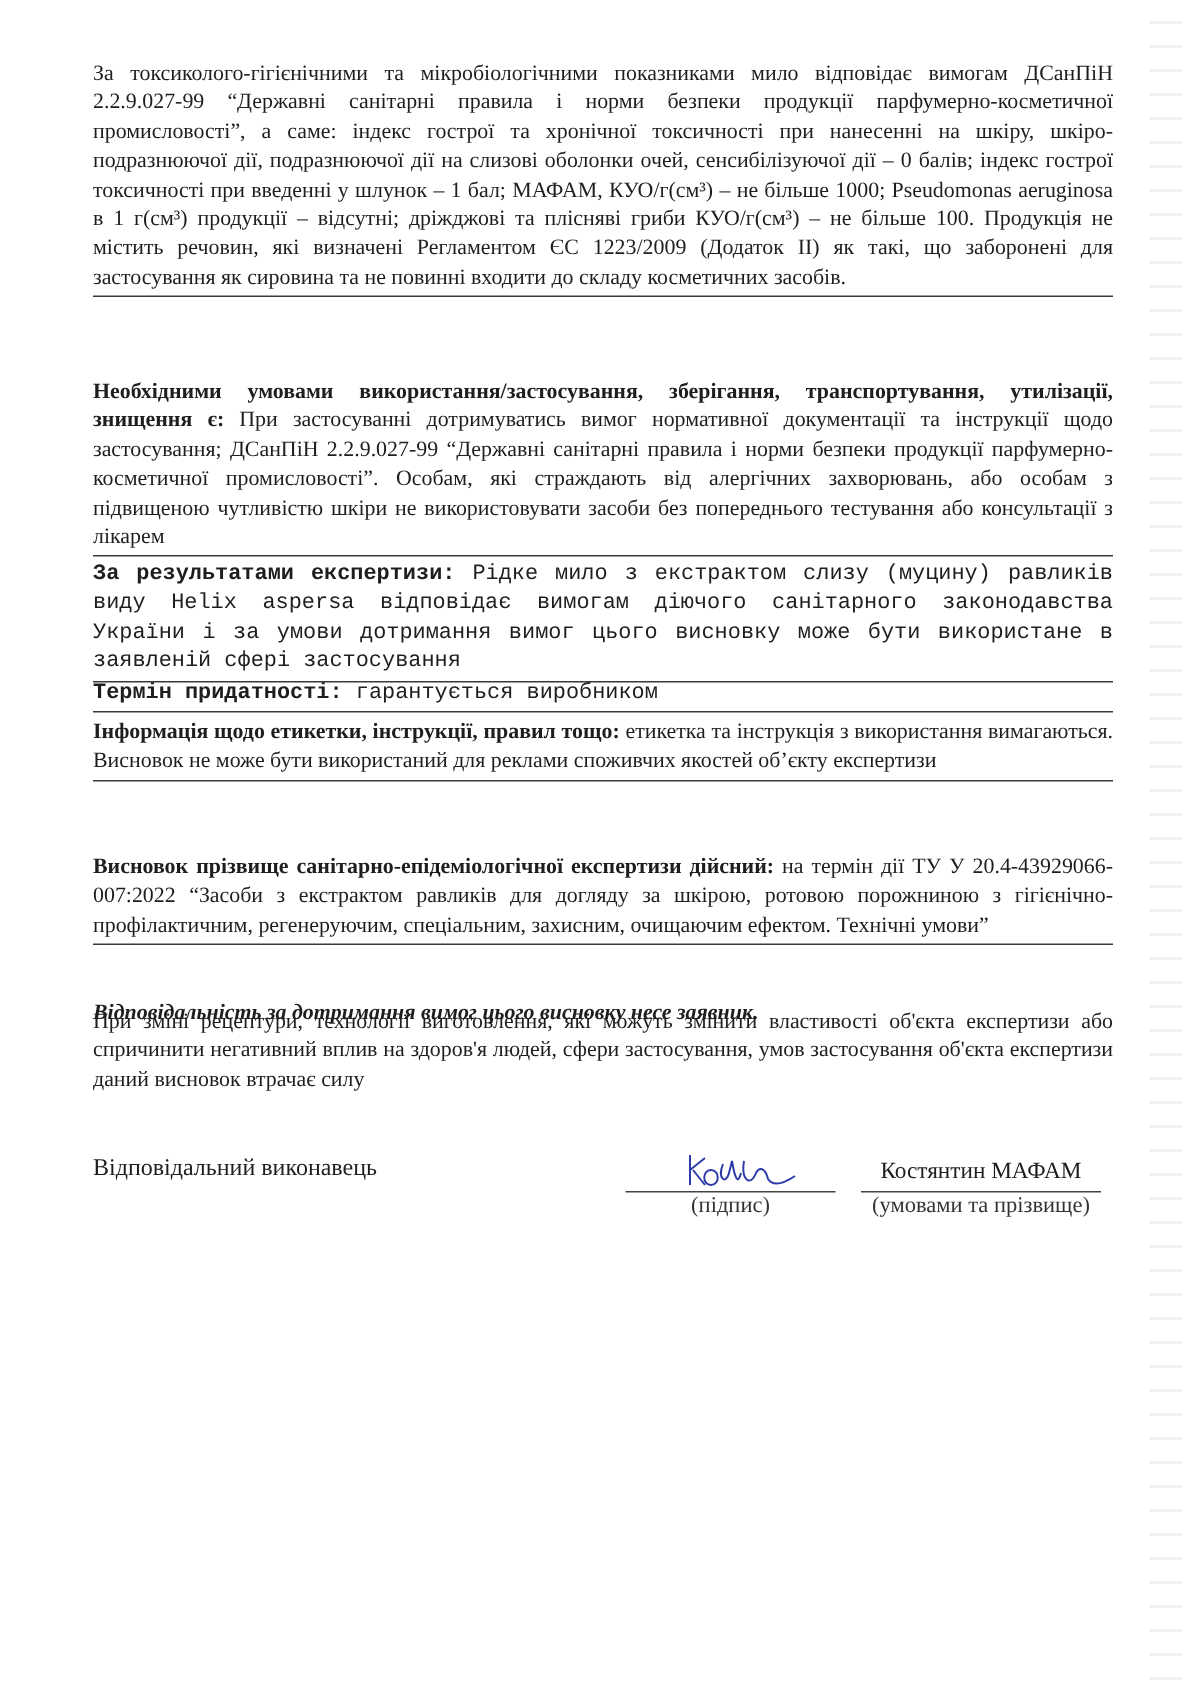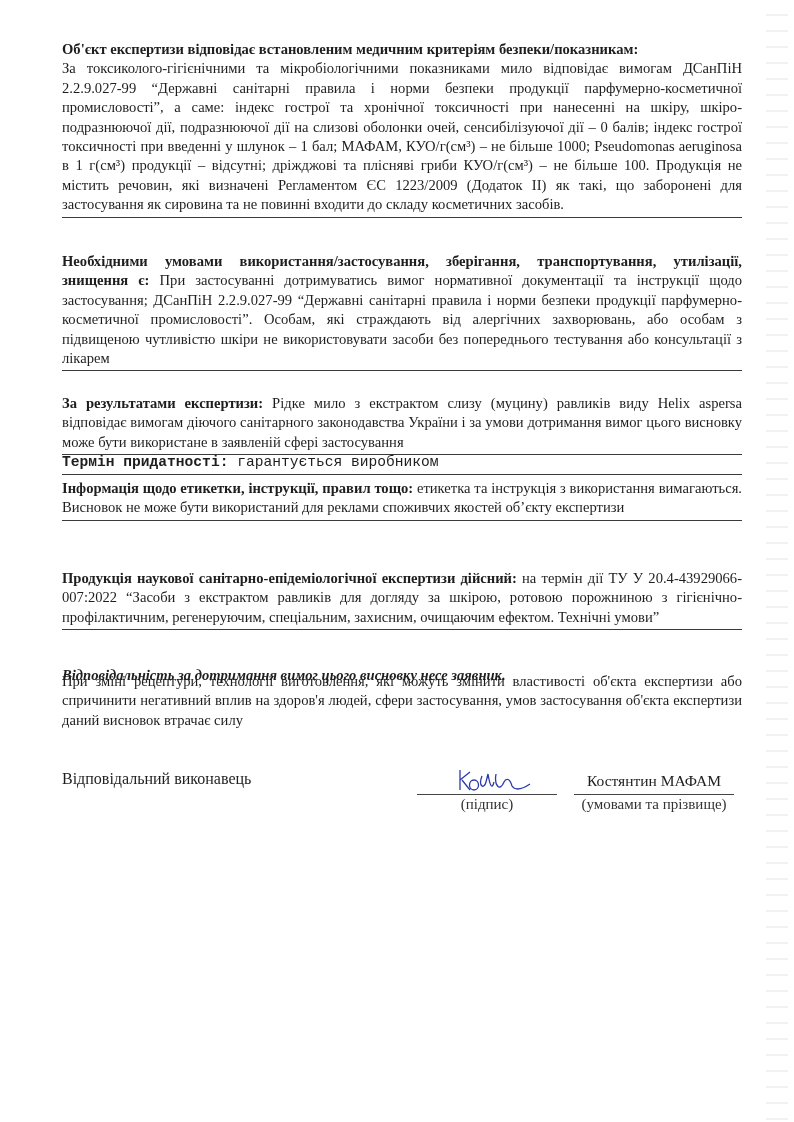--- a/index.html
+++ b/index.html
@@ -27,52 +27,51 @@
       background: repeating-linear-gradient(180deg, rgba(180,180,180,0.0) 0 14px, rgba(180,180,180,0.18) 14px 16px);
     }
   </style>
 </head>
 <body>
 
 <div class="page">
 
   <div class="section" style="top:40px;">
     <p class="rule">
-      <span class="heading" style="display:block;text-align:left;">Об'єкт експертизи відповідає встановленим медичним критеріям безпеки/показникам:</span>
       <span>За токсиколого-гігієнічними та мікробіологічними показниками мило відповідає вимогам ДСанПіН 2.2.9.027-99 “Державні санітарні правила і норми безпеки продукції парфумерно-косметичної промисловості”, а саме: індекс гострої та хронічної токсичності при нанесенні на шкіру, шкіро-подразнюючої дії, подразнюючої дії на слизові оболонки очей, сенсибілізуючої дії – 0 балів; індекс гострої токсичності при введенні у шлунок – 1 бал; МАФАМ, КУО/г(см³) – не більше 1000; Pseudomonas aeruginosa в 1 г(см³) продукції – відсутні; дріжджові та плісняві гриби КУО/г(см³) – не більше 100. Продукція не містить речовин, які визначені Регламентом ЄС 1223/2009 (Додаток II) як такі, що заборонені для застосування як сировина та не повинні входити до складу косметичних засобів.</span>
     </p>
   </div>
 
   <div class="section" style="top:252px;">
     <p class="rule">
       <b>Необхідними умовами використання/застосування, зберігання, транспортування, утилізації, знищення є:</b><span> При застосуванні дотримуватись вимог нормативної документації та інструкції щодо застосування; ДСанПіН 2.2.9.027-99 “Державні санітарні правила і норми безпеки продукції парфумерно-косметичної промисловості”. Особам, які страждають від алергічних захворювань, або особам з підвищеною чутливістю шкіри не використовувати засоби без попереднього тестування або консультації з лікарем</span>
     </p>
   </div>
 
-  <div class="section" style="top:394px;">
+  <div class="section" style="top:374px;font-family:Liberation Mono, monospace;">
     <p class="rule">
       <b>За результатами експертизи:</b><span> Рідке мило з екстрактом слизу (муцину) равликів виду Helix aspersa відповідає вимогам діючого санітарного законодавства України і за умови дотримання вимог цього висновку може бути використане в заявленій сфері застосування</span>
     </p>
   </div>
 
   <div class="section" style="top:453px;font-family:Liberation Mono, monospace;">
     <p class="rule">
       <b>Термін придатності:</b><span> гарантується виробником</span>
     </p>
   </div>
 
   <div class="section" style="top:479px;">
     <p class="rule">
       <b>Інформація щодо етикетки, інструкції, правил тощо:</b><span> етикетка та інструкція з використання вимагаються. Висновок не може бути використаний для реклами споживчих якостей об’єкту експертизи</span>
     </p>
   </div>
 
   <div class="section" style="top:569px;">
     <p class="rule">
-      <b>Продукція наукової санітарно-епідеміологічної експертизи дійсний:</b><span> на термін дії ТУ У 20.4-43929066-007:2022 “Засоби з екстрактом равликів для догляду за шкірою, ротовою порожниною з гігієнічно-профілактичним, регенеруючим, спеціальним, захисним, очищаючим ефектом. Технічні умови”</span>
+      <b>Висновок прізвище санітарно-епідеміологічної експертизи дійсний:</b><span> на термін дії ТУ У 20.4-43929066-007:2022 “Засоби з екстрактом равликів для догляду за шкірою, ротовою порожниною з гігієнічно-профілактичним, регенеруючим, спеціальним, захисним, очищаючим ефектом. Технічні умови”</span>
     </p>
   </div>
 
   <div class="section" style="top:666px;font-style:italic;">
     <p><b>Відповідальність за дотримання вимог цього висновку несе заявник.</b></p>
   </div>
 
   <div class="section" style="top:672px;">
     <p>При зміні рецептури, технології виготовлення, які можуть змінити властивості об'єкта експертизи або спричинити негативний вплив на здоров'я людей, сфери застосування, умов застосування об'єкта експертизи даний висновок втрачає силу</p>
   </div>

